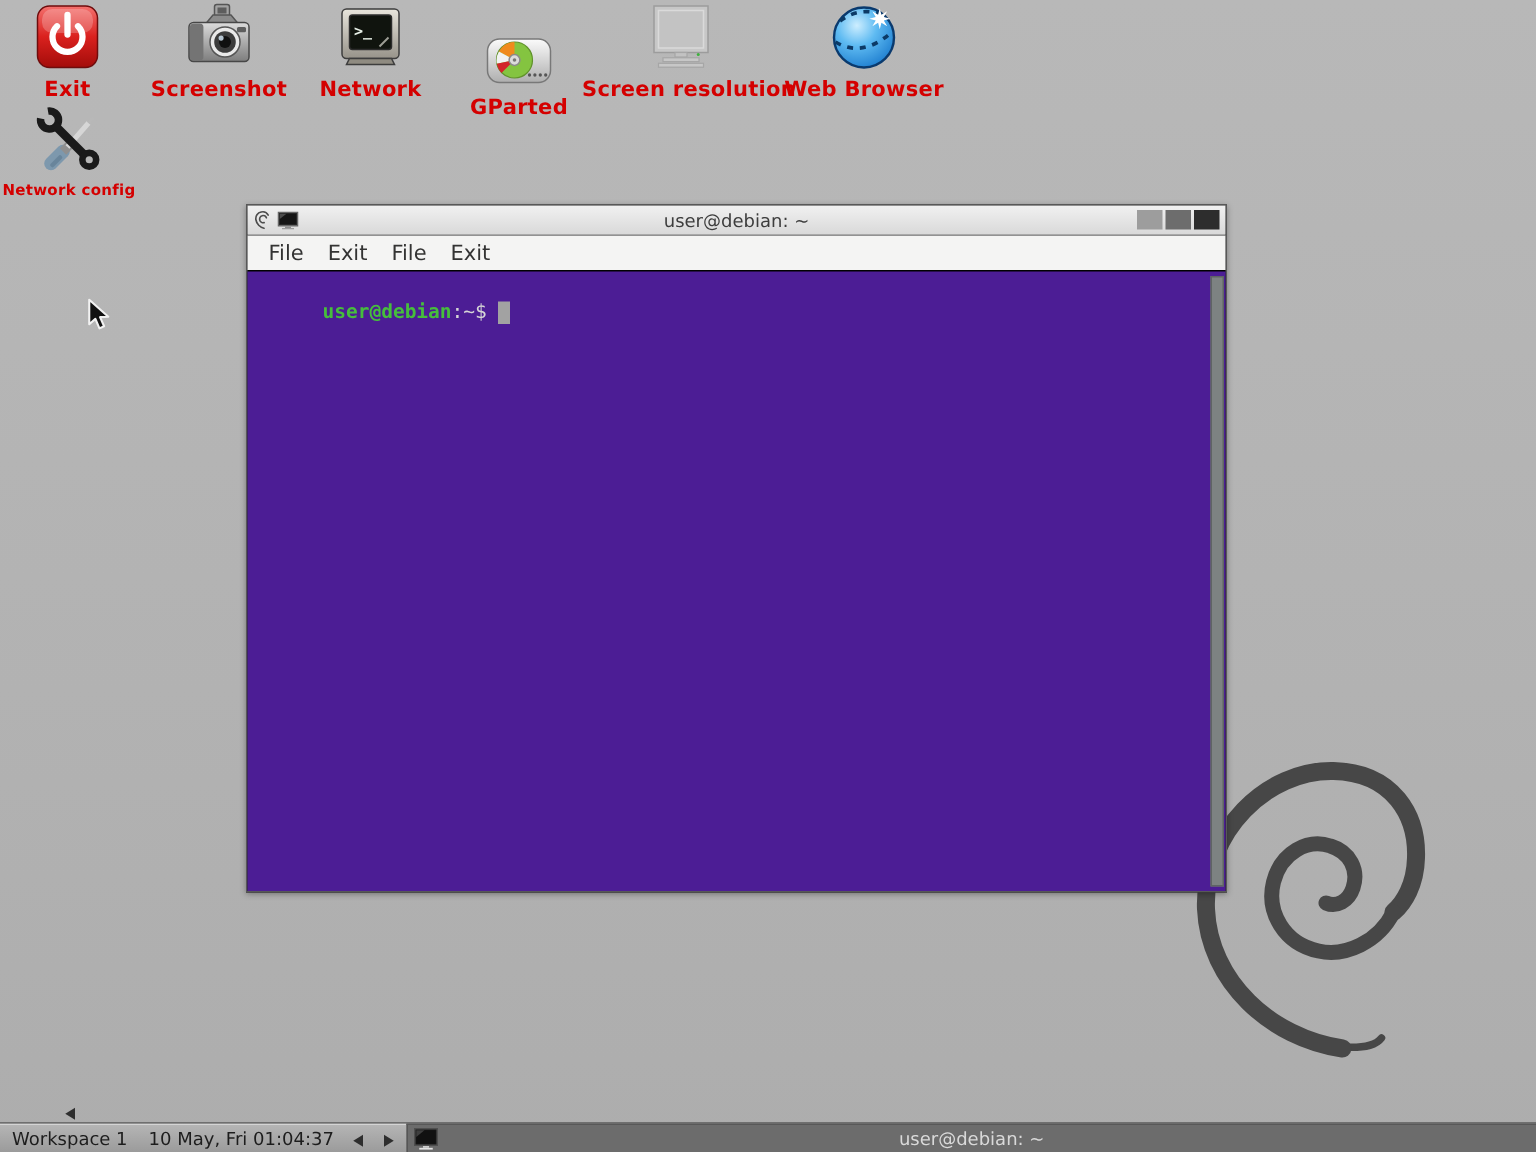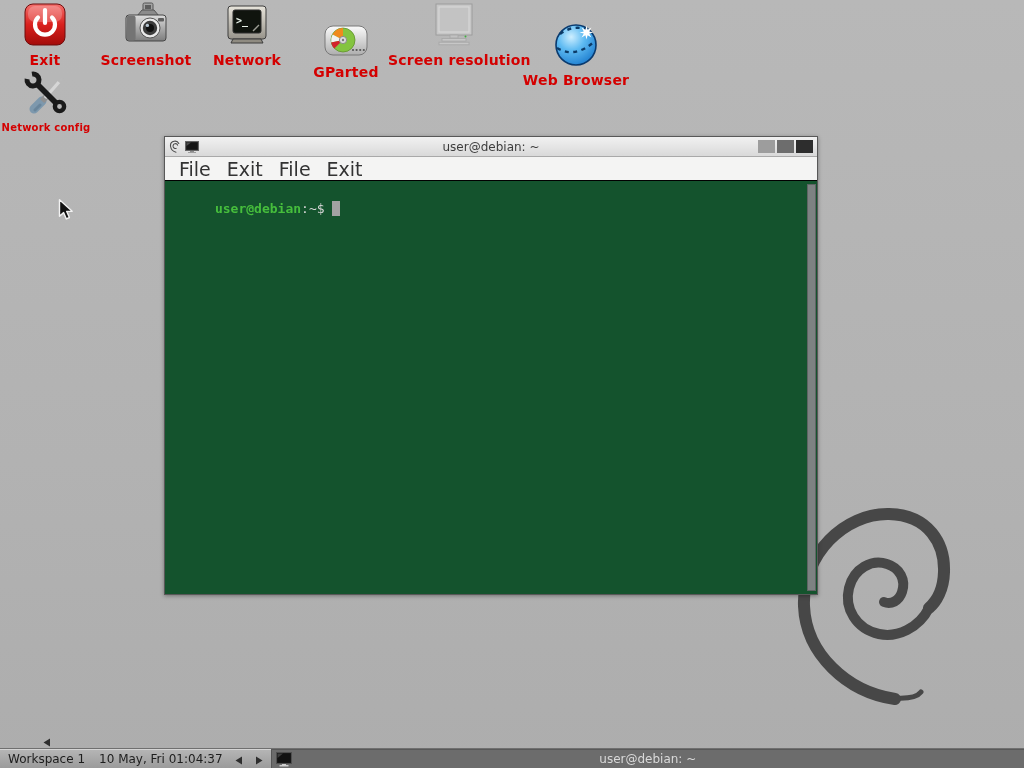--- a/index.html
+++ b/index.html
@@ -37,26 +37,26 @@
     font-size:12px; color:#3d3d3d;
   }
   .tb-buttons { margin-left:auto; display:flex; gap:2px; z-index:2; }
   .tb-btn { width:17px; height:13px; border:none; padding:0; }
   .tb-btn.min { background:#9d9d9d; }
   .tb-btn.max { background:#6d6d6d; }
   .tb-btn.close { background:#2d2d2d; }
 
   .menubar {
     height:23px; background:#f4f4f3; display:flex; align-items:center;
-    padding-left:6px; font-size:19px; color:#333;
+    padding-left:6px; font-size:14px; color:#333;
   }
   .menu-item { padding:3px 8px; cursor:default; }
 
   .term-area {
-    position:absolute; top:44px; bottom:0; left:0; right:0; background:#14532d;
+    position:absolute; top:44px; bottom:0; left:0; right:0; background:#4c1d95;
     font-family:"DejaVu Sans Mono", monospace; font-size:13px;
   }
   .prompt-line { position:absolute; top:5px; left:3px; white-space:pre; }
   .prompt-user { color:#46be3c; font-weight:bold; }
   .prompt-suffix { color:#d6d6d6; }
   .cursor-block {
     display:inline-block; width:8px; height:15px; background:#a2a2a2;
     margin-left:7px; vertical-align:text-bottom;
   }
   .v-scrollbar {
@@ -188,21 +188,21 @@
       <rect x="10" y="4" width="30" height="25" fill="#c3c3c3" stroke="#dadada"></rect>
       <rect x="21" y="32" width="8" height="3" fill="#c2c2c2" stroke="#a6a6a6" stroke-width="0.8"></rect>
       <rect x="13" y="35.5" width="24" height="2.6" fill="#c7c7c7" stroke="#a6a6a6" stroke-width="0.8"></rect>
       <rect x="10" y="39.2" width="30" height="2.6" fill="#c7c7c7" stroke="#a6a6a6" stroke-width="0.8"></rect>
       <circle cx="36.5" cy="33.4" r="1" fill="#3db13d"></circle>
     </svg>
   </div>
   <span class="icon-label">Screen resolution</span>
 </div>
 
-<div class="desktop-icon" style="left:510px;top:0;margin-top:20px;">
+<div class="desktop-icon" style="left:510px;top:0;">
   <div class="icon-img">
     <svg width="46" height="47" viewBox="0 0 46 47">
       <defs>
           <radialGradient id="gGlobe" cx="0.38" cy="0.3" r="0.95">
         <stop offset="0" stop-color="#cdeeff"></stop>
             <stop offset="0.35" stop-color="#5fbbf2"></stop>
         <stop offset="0.78" stop-color="#1f7fd0"></stop>
             <stop offset="1" stop-color="#0d55a0"></stop>
       </radialGradient>
         </defs>

